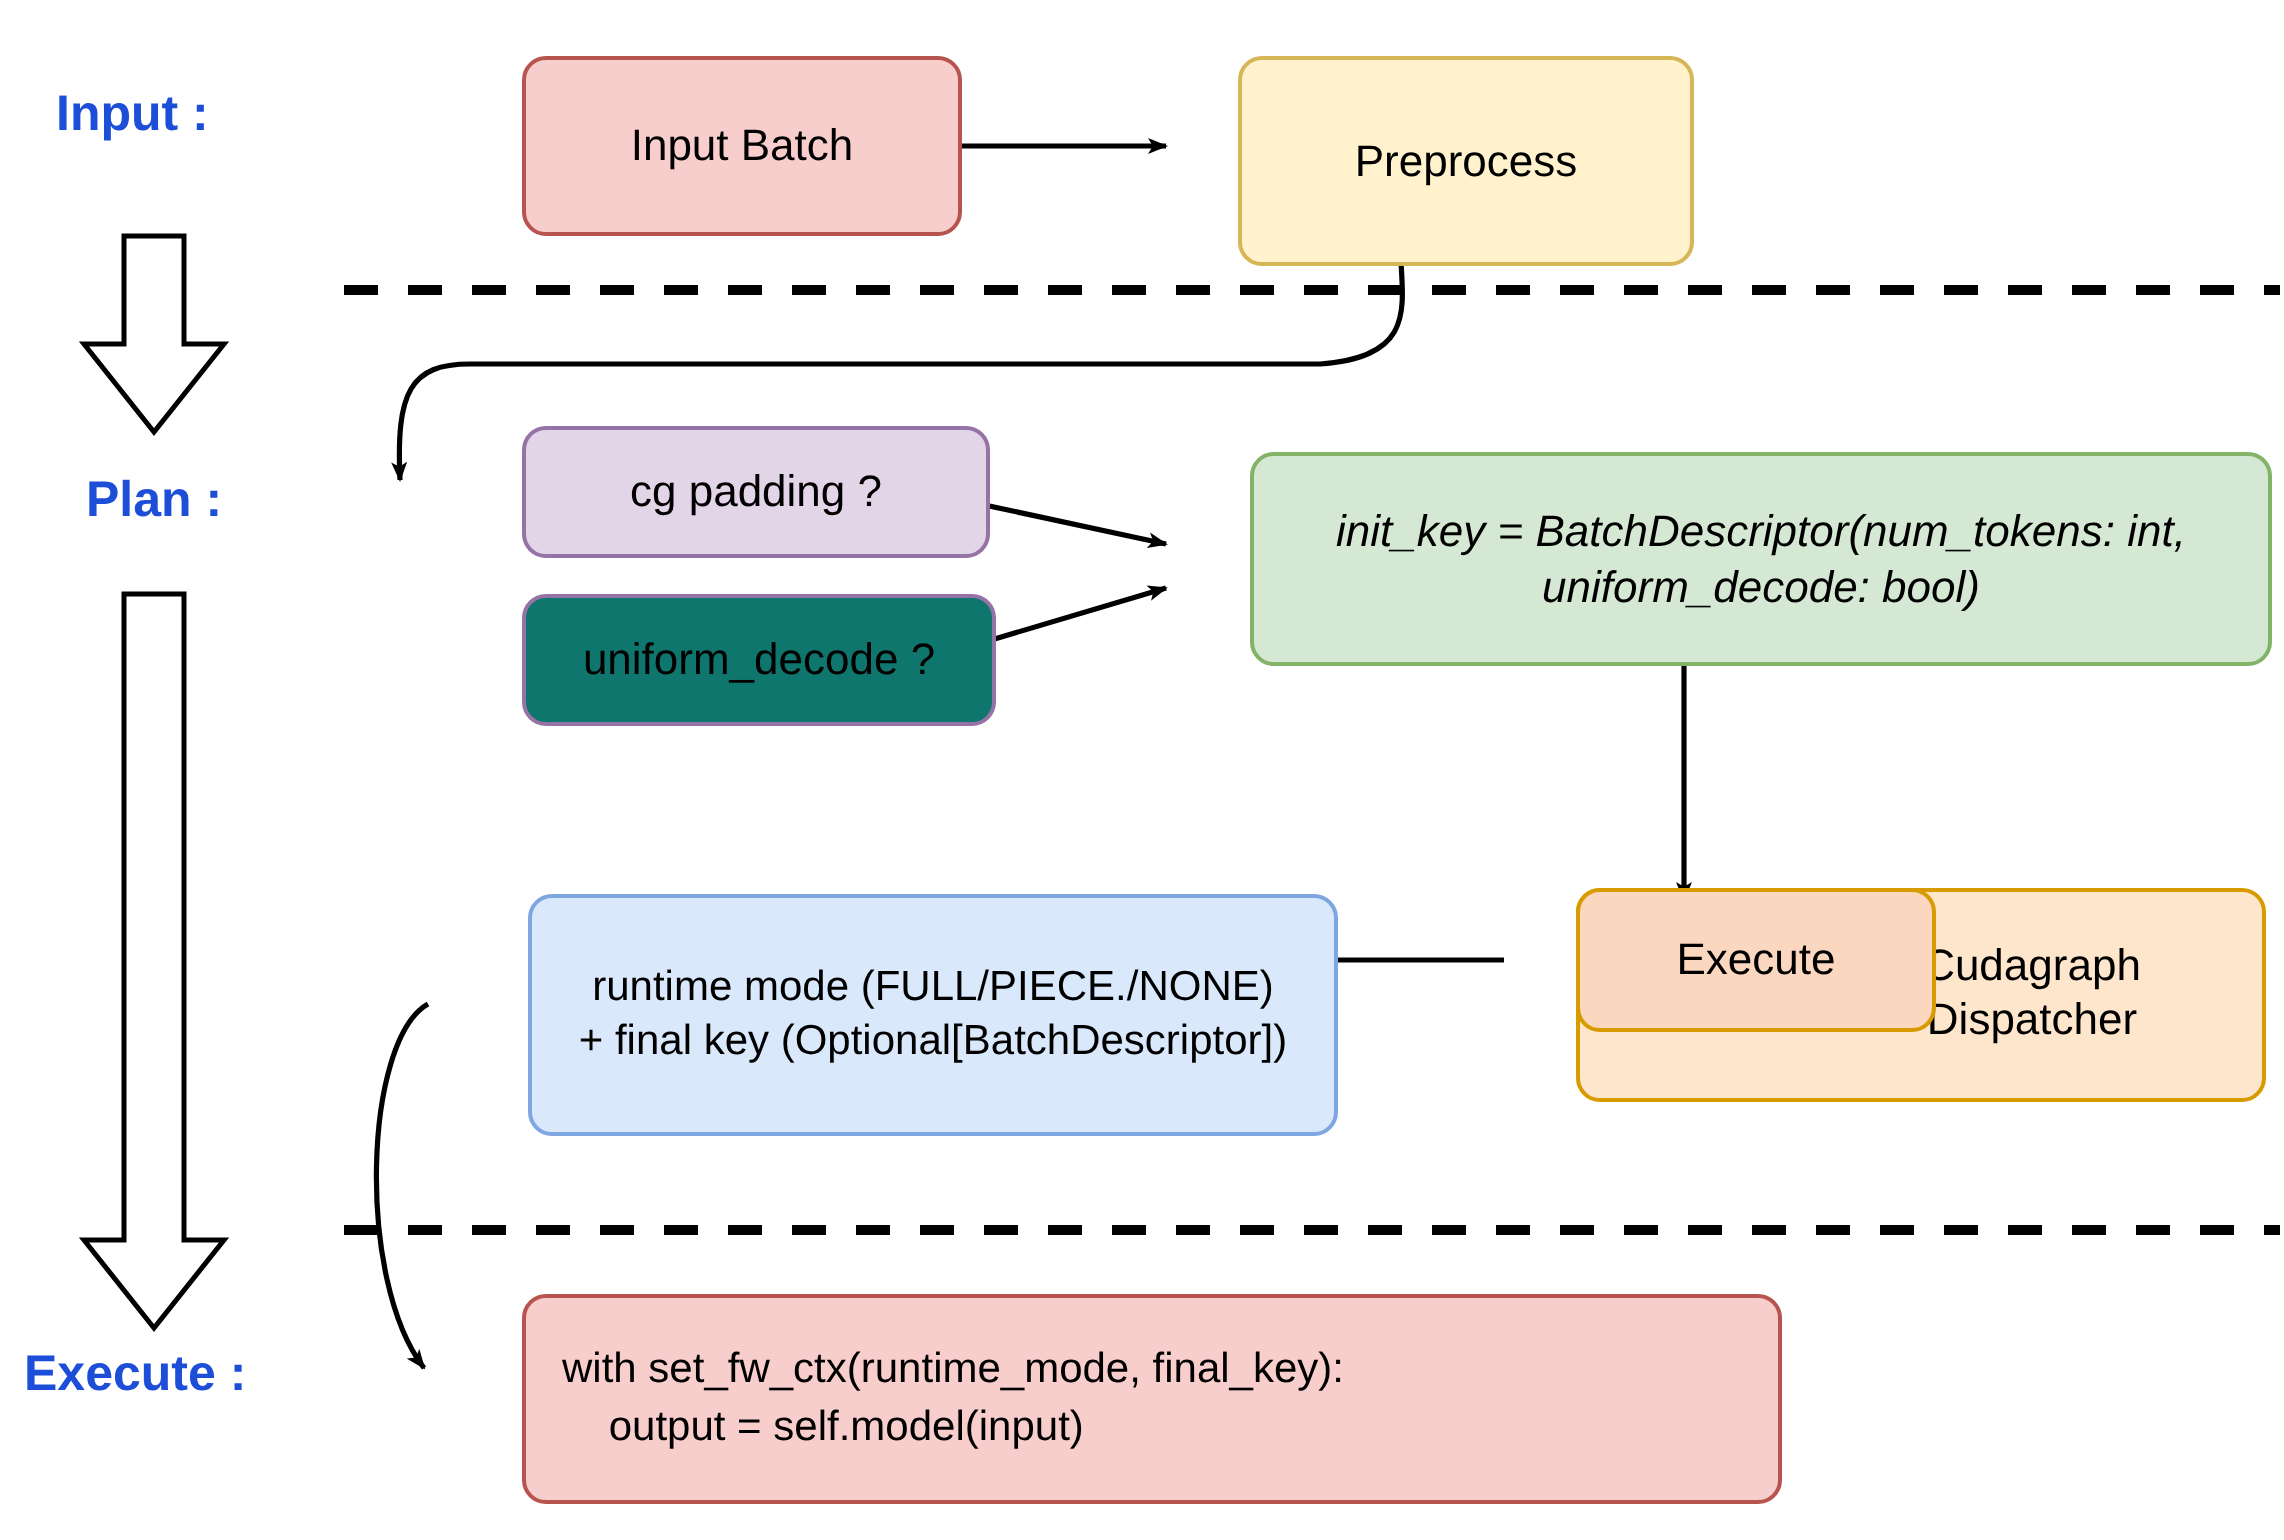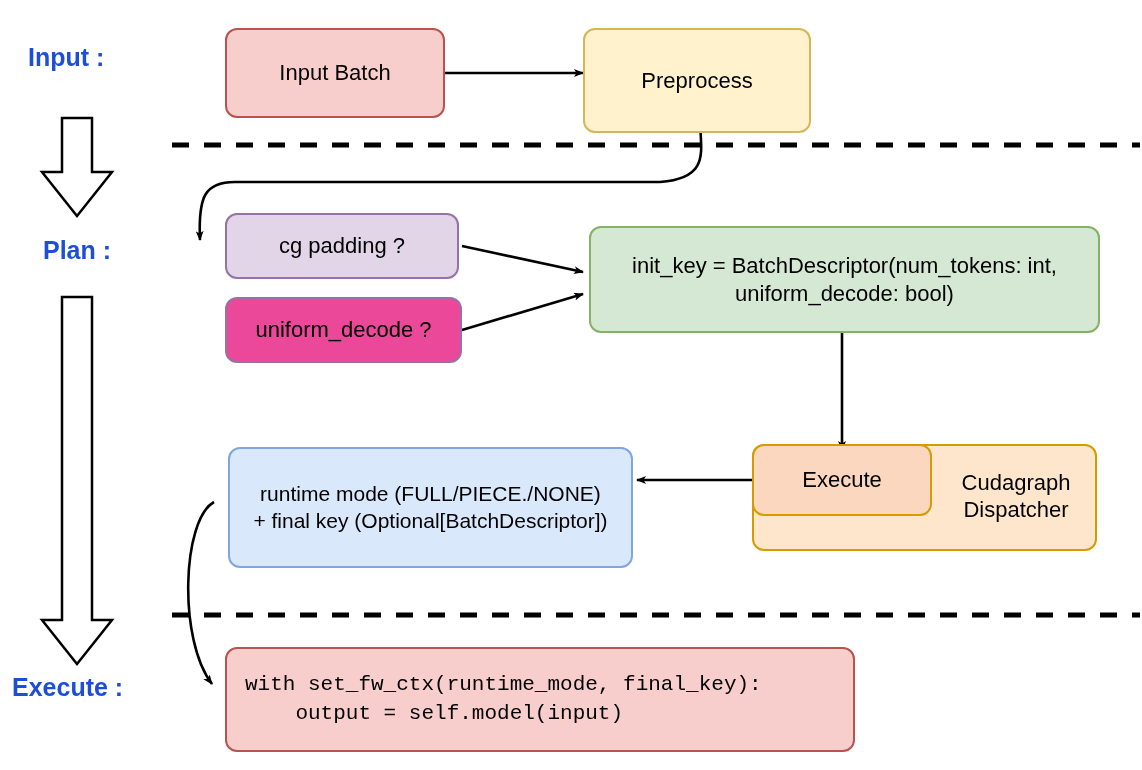--- a/index.html
+++ b/index.html
@@ -42,27 +42,28 @@
     align-items: center;
     justify-content: center;
     text-align: center;
     border-radius: 12px;
     border-style: solid;
     border-width: 2px;
     font-size: 22px;
     line-height: 1.25;
     color: #000000;
     padding: 2px 6px;
+    margin-left: 36px;
   }
   .node-text {
     white-space: pre-line;
     display: block;
   }
   .code-node {
-    font-family: Liberation Mono, monospace;
+    font-family: Liberation Sans, sans-serif;
     font-size: 21px;
     line-height: 1.35;
     justify-content: flex-start;
     text-align: left;
     padding-left: 18px;
   }
   .code-node .node-text {
     white-space: pre;
   }
   .inner-label {
@@ -121,25 +122,25 @@
   </div>
 
   <div class="node" style="left:583px; top:28px; width:228px; height:105px; background:#fff2cc; border-color:#d6b656;">
     <span class="node-text">Preprocess</span>
   </div>
 
   <div class="node" style="left:225px; top:213px; width:234px; height:66px; background:#e1d5e7; border-color:#9673a6;">
     <span class="node-text">cg padding ?</span>
   </div>
 
-  <div class="node" style="left:225px; top:297px; width:237px; height:66px; background:#ec4899; border-color:#9673a6;justify-content:center;">
+  <div class="node" style="left:225px; top:297px; width:237px; height:66px; background:#0f766e; border-color:#9673a6;justify-content:center;">
     <span class="node-text">uniform_decode ?</span>
   </div>
 
-  <div class="node" style="left:589px; top:226px; width:511px; height:107px; background:#d5e8d4; border-color:#82b366;">
+  <div class="node" style="left:589px; top:226px; width:511px; height:107px; background:#d5e8d4; border-color:#82b366;font-style:italic;">
     <span class="node-text">init_key = BatchDescriptor(num_tokens: int,
 uniform_decode: bool)</span>
   </div>
 
   <div class="node" style="left:752px; top:444px; width:345px; height:107px; background:#fee6cc; border-color:#d79b00; align-items:flex-start; justify-content:flex-end; padding:0;">
   </div>
   <div class="inner-label" style="left:941px; top:456px; width:150px; height:80px;">Cudagraph
 Dispatcher</div>
 
   <div class="node" style="left:752px; top:444px; width:180px; height:72px; background:#fad7be; border-color:#d79b00;">

